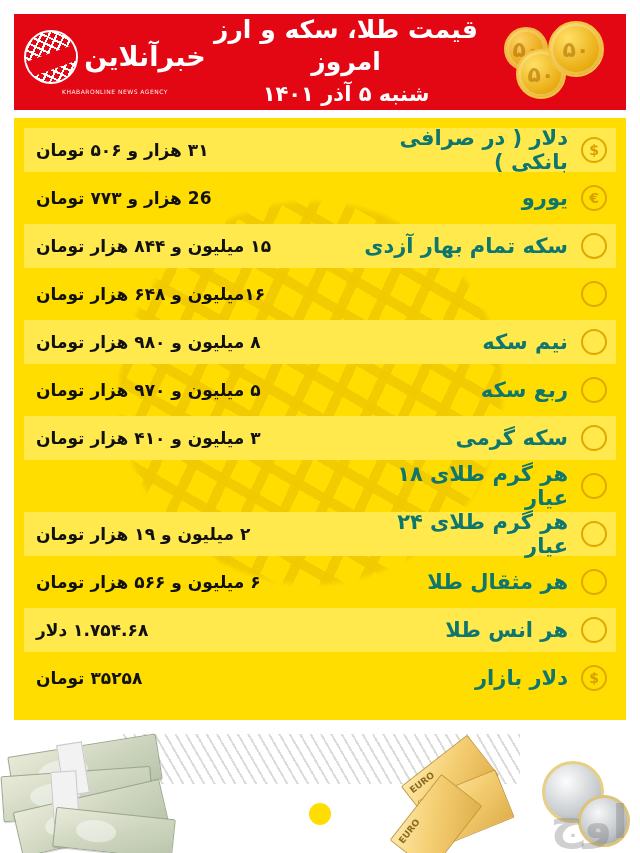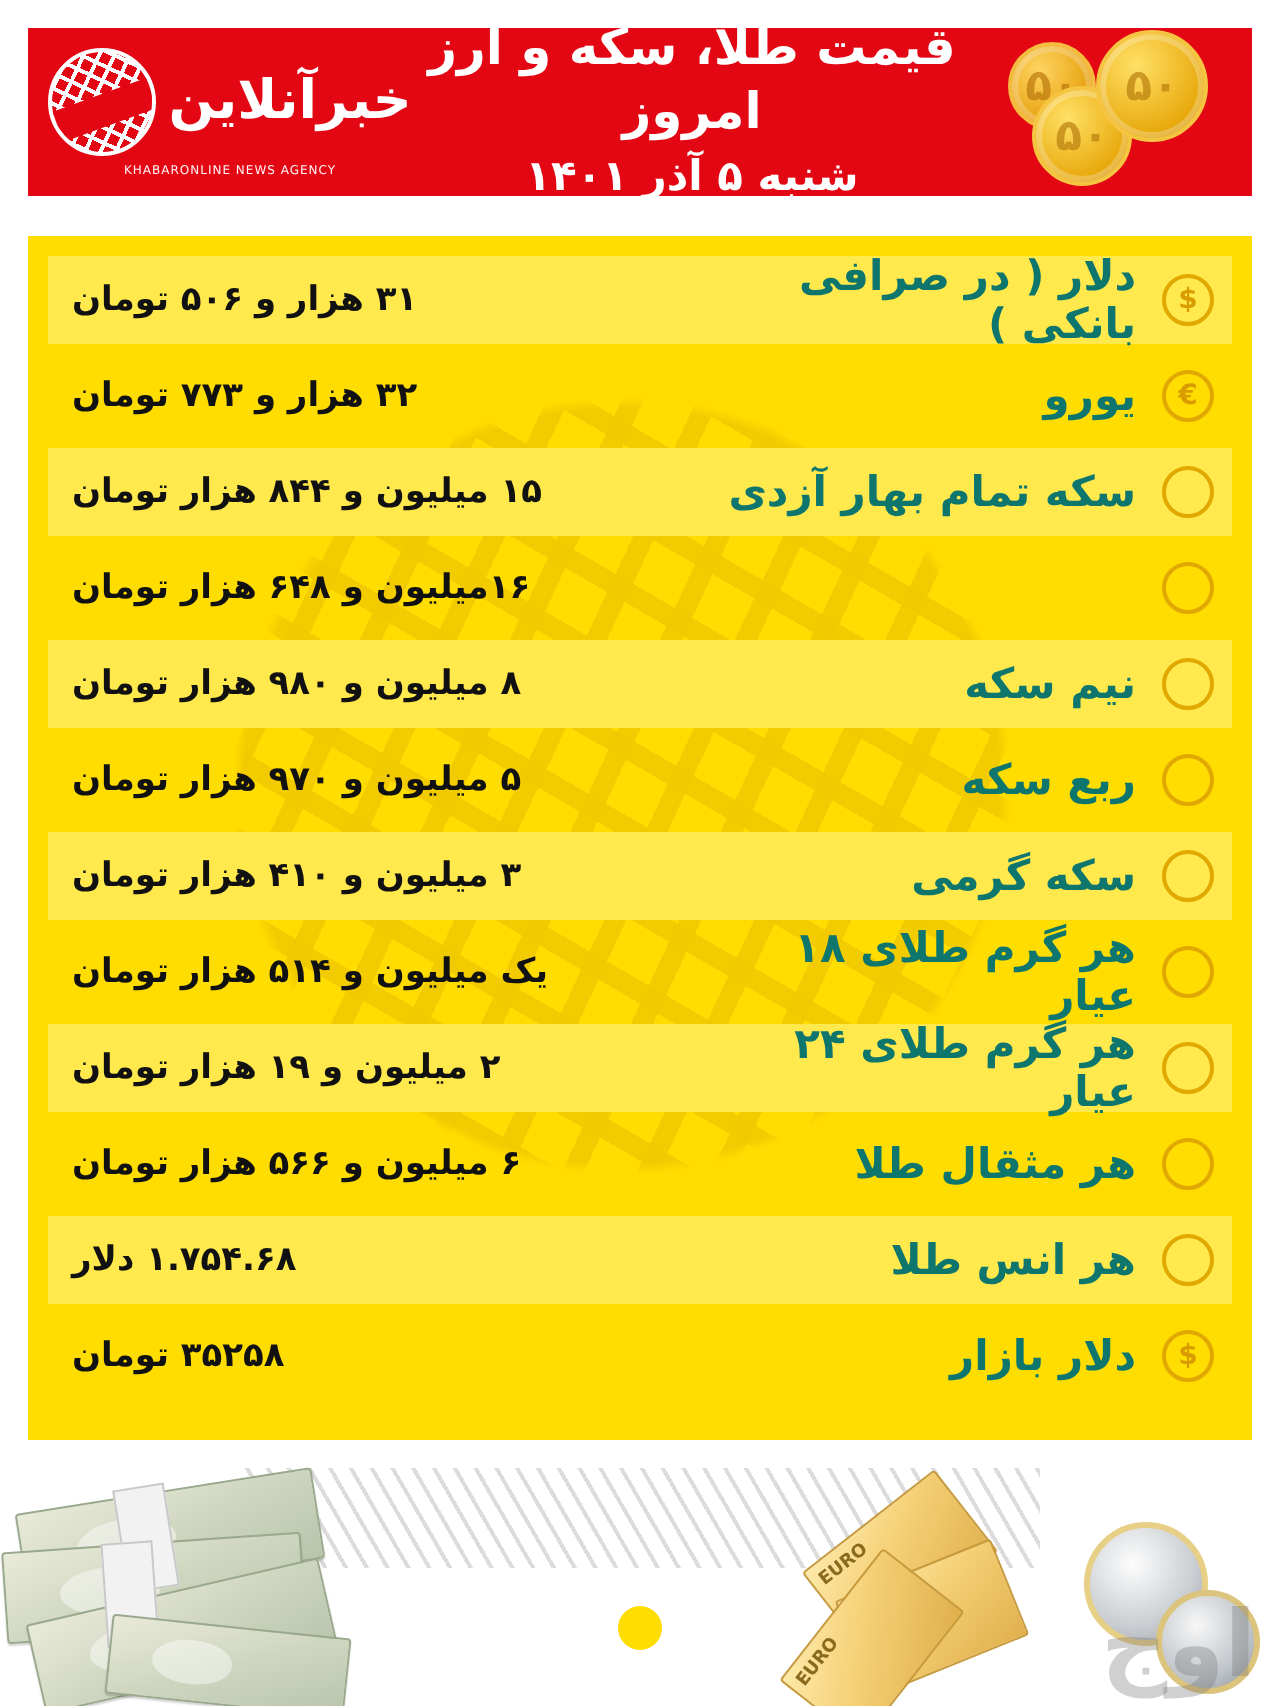--- a/index.html
+++ b/index.html
@@ -13,21 +13,21 @@
     position: relative;
     width: 640px; height: 853px;
     background: #ffffff;
     overflow: hidden;
   }
 
   
   .header {
     position: absolute;
     top: 14px; left: 14px; right: 14px;
-    height: 84px;
+    height: 96px;
     background: #e30613;
     display: flex;
     flex-direction: row-reverse;
     align-items: center;
     justify-content: space-between;
     padding: 0 16px;
   }
   .logo-block {
     display: flex;
     flex-direction: column;
@@ -332,21 +332,21 @@
             <div class="coin-ico">$</div>
           </div>
           <div class="label">دلار ( در صرافی بانکی )</div>
           <div class="value">۳۱ هزار و ۵۰۶ تومان</div>
         </div>
         <div class="row">
           <div class="icon-cell">
             <div class="coin-ico">€</div>
           </div>
           <div class="label">یورو</div>
-          <div class="value">۳۲ هزار و ۷۷۳ تومان</div>
+          <div class="value">26 هزار و ۷۷۳ تومان</div>
         </div>
         <div class="row alt">
           <div class="icon-cell">
             <div class="coin-ico"></div>
           </div>
           <div class="label">سکه تمام بهار آزدی</div>
           <div class="value">۱۵ میلیون و ۸۴۴ هزار تومان</div>
         </div>
         <div class="row">
           <div class="icon-cell">
@@ -373,21 +373,20 @@
             <div class="coin-ico"></div>
           </div>
           <div class="label">سکه گرمی</div>
           <div class="value">۳ میلیون و ۴۱۰ هزار تومان</div>
         </div>
         <div class="row">
           <div class="icon-cell">
             <div class="coin-ico"></div>
           </div>
           <div class="label">هر گرم طلای ۱۸ عیار</div>
-          <div class="value">یک میلیون و ۵۱۴ هزار تومان</div>
         </div>
         <div class="row alt">
           <div class="icon-cell">
             <div class="coin-ico"></div>
           </div>
           <div class="label">هر گرم طلای ۲۴ عیار</div>
           <div class="value">۲ میلیون و ۱۹ هزار تومان</div>
         </div>
         <div class="row">
           <div class="icon-cell">

